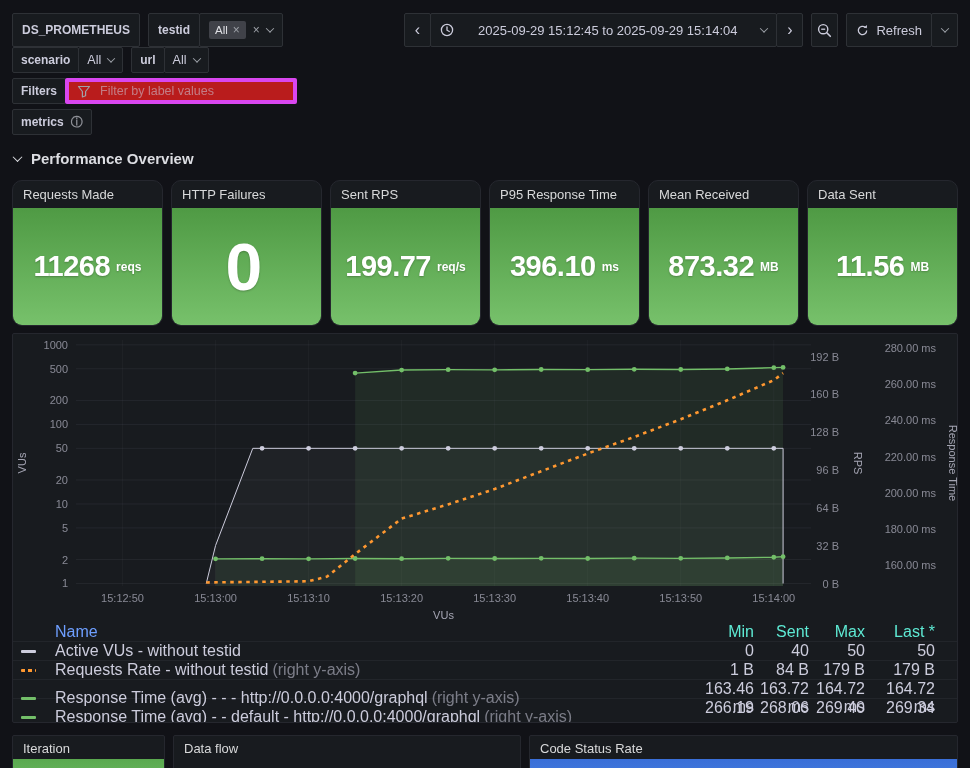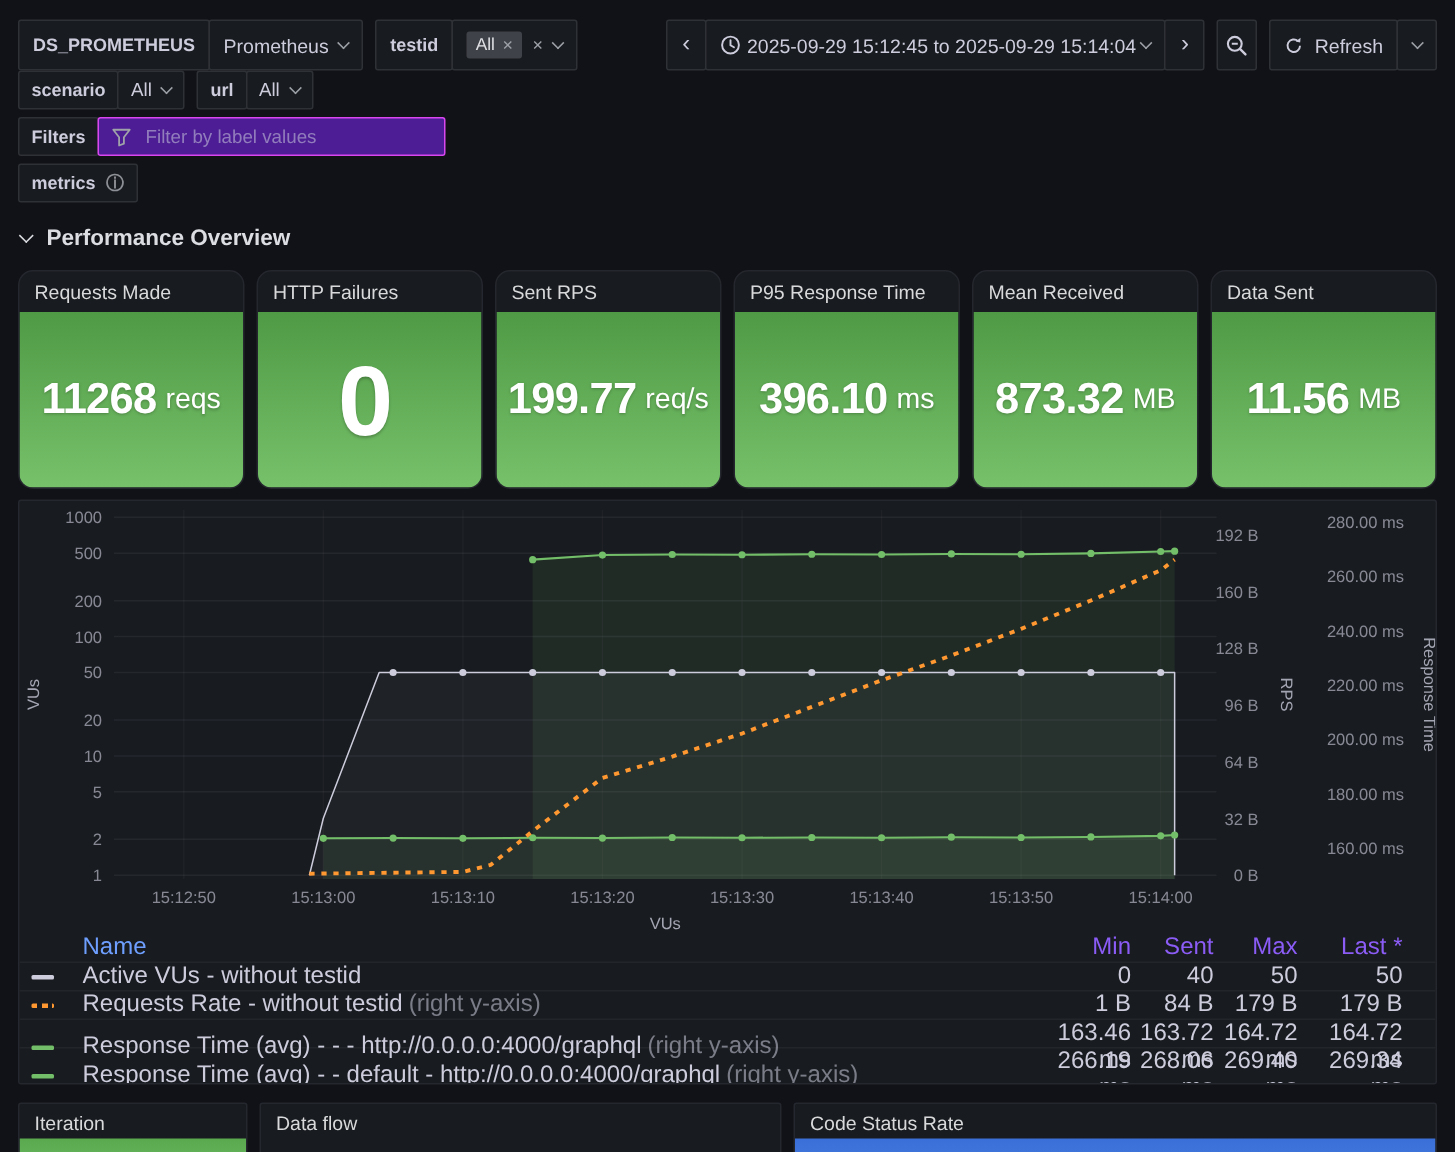--- a/index.html
+++ b/index.html
@@ -13,48 +13,48 @@
   .ctl{display:inline-flex;align-items:center;gap:7px;height:34px;padding:0 9px;background:#181b1f;border:1px solid #2e3136;border-radius:2px;white-space:nowrap;color:#ccccdc}
   .h26{height:26px;font-size:12.5px;padding:0 8px}
   .label-box{font-weight:600;font-size:12px}
   button.ctl{cursor:pointer;font-family:inherit;font-size:13px}
   .caret{display:inline-block;width:6px;height:6px;border-right:1.4px solid #9da1a8;border-bottom:1.4px solid #9da1a8;transform:rotate(45deg) translate(-1px,-1px)}
   .chip{display:inline-flex;align-items:center;gap:5px;background:#404249;border-radius:2px;padding:1px 6px;font-size:11.5px;line-height:16px;color:#e0e1e6}
   .xmark{color:#9da1a8;font-size:12px;line-height:1}
   .topright{position:absolute;top:13px;right:12px;display:flex;gap:8px;align-items:center}
   .sq{width:27px;justify-content:center;padding:0}
   .chev{font-size:16px;color:#ccccdc;line-height:1}
-  .time-btn{font-size:12.5px;gap:4px}
-  .filter-input{display:inline-flex;align-items:center;gap:7px;height:26px;width:232px;background:#4c1d95;border:1px solid #d946ef;border-radius:2px;padding:0 8px}
+  .time-btn{font-size:12.5px;gap:24px}
+  .filter-input{display:inline-flex;align-items:center;gap:7px;height:26px;width:232px;background:#b91c1c;border:4px solid #d946ef;border-radius:2px;padding:0 8px}
   .filter-input input{flex:1;background:transparent;border:none;outline:none;color:#ccccdc;font-size:12.5px;font-family:inherit}
   .filter-input input::placeholder{color:rgba(204,204,220,0.55)}
   .info-ic{color:#8e9097;font-size:12px}
   
   .section-head{position:absolute;top:150px;left:14px;display:flex;align-items:center;gap:10px;font-size:15px;font-weight:700;color:#dcdde2;cursor:pointer}
   .section-head .caret{width:7px;height:7px;border-color:#dcdde2}
   
   .stats{position:absolute;top:180px;left:12px;width:946px;display:flex;gap:8px}
   .stat{flex:1;height:146px;background:#181b1f;border:1px solid #25272e;border-radius:10px;display:flex;flex-direction:column;overflow:hidden}
   .stat-title{height:27px;display:flex;align-items:center;padding:0 10px;font-size:13px;color:#d8d9da}
   .stat-body{flex:1;display:flex;align-items:center;justify-content:center;background:linear-gradient(180deg,#4f9a44,#77c16b);color:#fff;text-shadow:0 1px 2px rgba(0,0,0,0.25)}
   .stat-value{font-weight:700;font-size:29px;letter-spacing:-0.5px}
-  .stat-unit{font-weight:400;font-size:19px;margin-left:6px}
+  .stat-unit{font-weight:700;font-size:12px;margin-left:6px}
   .stat.huge .stat-value{font-size:66px;font-weight:600}
   
   .chart-panel{position:absolute;top:333px;left:12px;width:946px;height:390px;background:#181b1f;border:1px solid #25272e;border-radius:2px;overflow:hidden}
   .chart-panel svg{display:block}
   text.tick{fill:rgba(204,204,220,0.62);font-size:11px;font-family:"Liberation Sans",sans-serif}
   text.axis-label{fill:rgba(204,204,220,0.78)}
   .legend{font-size:16px;margin-top:0}
   .legend-row{display:grid;grid-template-columns:34px 1fr 60px 55px 56px 70px;height:19px;padding:0 22px 0 8px;align-items:center}
   .legend-row+.legend-row{border-top:1px solid rgba(204,204,220,0.06)}
   .legend-head{color:#6e9fff}
   .legend-head span{cursor:pointer}
   .num{text-align:right;color:#ccccdc}
-  .legend-head .num{color:#8b5cf6}
+  .legend-head .num{color:#5eead4}
   .lname{white-space:nowrap;overflow:hidden;text-overflow:ellipsis;color:#ccccdc;cursor:pointer}
   .lsuffix{color:rgba(204,204,220,0.55);margin-left:4px}
   .mark{display:flex;align-items:center}
   .markline{display:inline-block;width:15px;height:3px;border-radius:1px}
   .mk-gray{background:#ccccdc}
   .mk-green{background:#73bf69}
   .mk-orange{background:repeating-linear-gradient(90deg,#ff9830 0 4px,transparent 4px 7px)}
   
   .bpanel{position:absolute;top:735px;height:60px;background:#181b1f;border:1px solid #25272e;border-radius:2px;overflow:hidden}
   .bpanel .stat-title{height:23px;padding-top:2px}
@@ -63,24 +63,20 @@
   .bar-blue{background:linear-gradient(180deg,#3a6fd8,#4a82e0)}
 </style>
 </head>
 <body>
 
 <div class="row" id="row1">
   <div class="grp">
     <div class="ctl label-box">
         <span>DS_PROMETHEUS</span>
       </div>
-    <div class="ctl">
-      <span>Prometheus</span>
-      <span class="caret"></span>
-    </div>
   </div>
   <div class="grp">
     <div class="ctl label-box">
         <span>testid</span>
       </div>
     <div class="ctl">
       <span class="chip">
         <span>All</span>
         <span class="xmark">×</span>
       </span>

